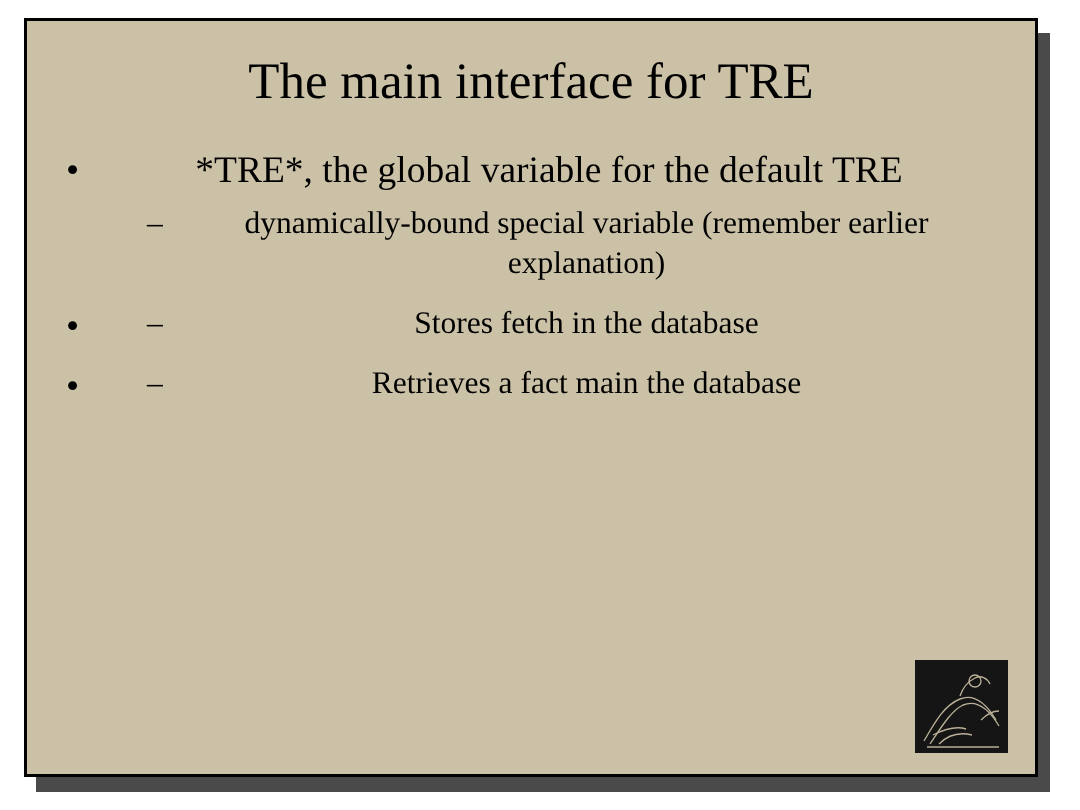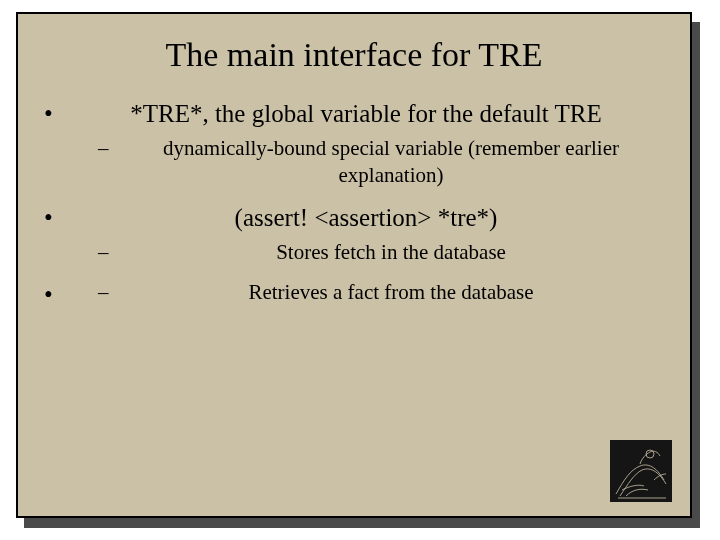--- a/index.html
+++ b/index.html
@@ -107,31 +107,30 @@
     <ul class="top">
       <li>
         <span>*TRE*, the global variable for the default TRE</span>
         <ul class="sub">
           <li>
             <span>dynamically-bound special variable (remember earlier explanation)</span>
           </li>
         </ul>
       </li>
       <li>
-        <span>(assert! &lt;assertion&gt; *tre*)</span>
         <ul class="sub">
           <li>
             <span>Stores fetch in the database</span>
           </li>
         </ul>
       </li>
       <li>
         <ul class="sub">
           <li>
-            <span>Retrieves a fact from the database</span>
+            <span>Retrieves a fact main the database</span>
           </li>
         </ul>
       </li>
     </ul>
 
     <div class="logo" title="shadowy-figure-emblem">
       <svg viewBox="0 0 62 62">
         <rect x="0" y="0" width="62" height="62" fill="#151515"></rect>
         <g stroke="#cbc1a6" stroke-width="0.9" fill="none" opacity="0.9">
           <path d="M6 54 C14 40 20 30 30 26 C40 22 48 30 54 40"></path>

